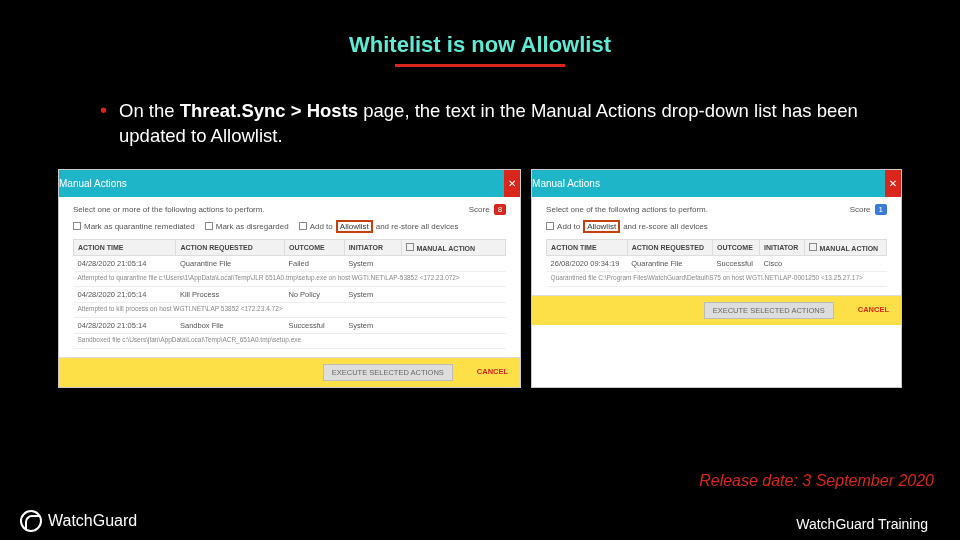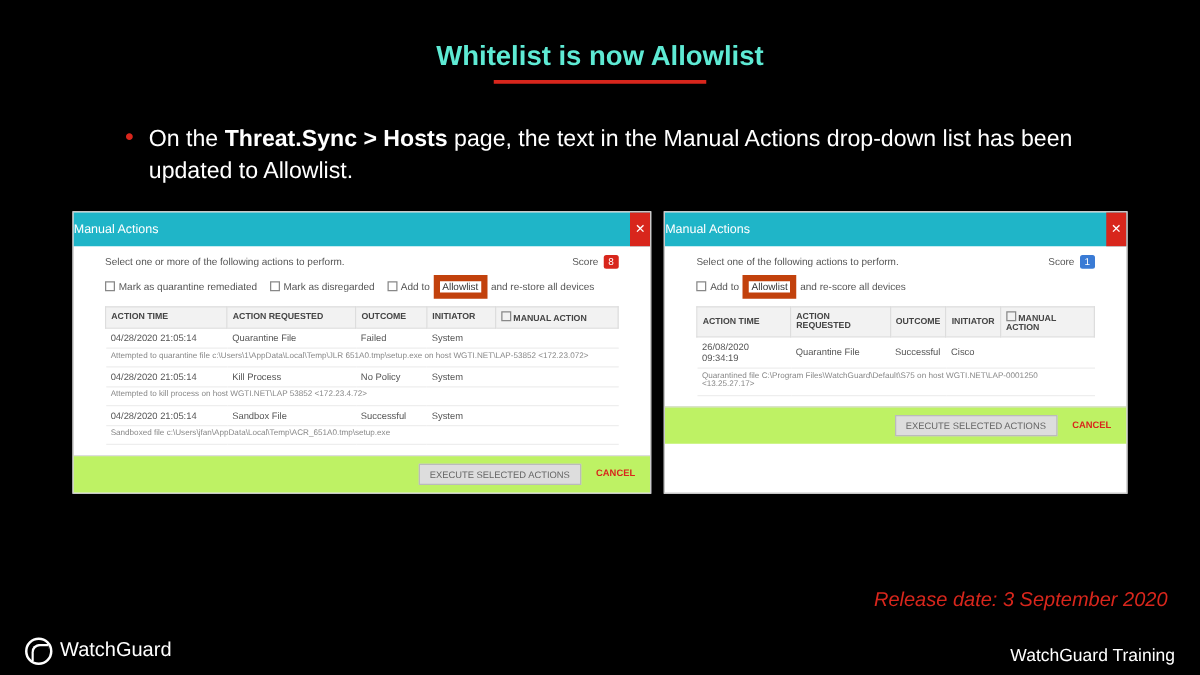--- a/index.html
+++ b/index.html
@@ -6,36 +6,36 @@
 body{width:960px;height:540px;background:#000;font-family:Arial,Helvetica,sans-serif;position:relative;overflow:hidden}
 .title{color:#5eead4;font-size:22px;font-weight:bold;text-align:center;padding-top:32px}
 .title-underline{width:170px;height:3px;background:#d8261c;margin:6px auto 0}
 .bullet-row{display:flex;align-items:flex-start;padding:32px 72px 0 100px;color:#fff;font-size:18.5px;line-height:1.35}
 .bullet-dot{color:#d8261c;font-size:20px;margin-right:12px;line-height:1.1}
 .bullet-text b{font-weight:bold}
 .shots{display:flex;gap:10px;padding:20px 58px 0}
 .panel{background:#fff;border:1px solid #c9c9c9;font-size:8px;color:#555;flex:1;position:relative}
 .panel-hdr{background:#1fb5c8;color:#fff;text-align:left;font-size:10px;padding:8px 0;position:relative}
 .panel-close{position:absolute;right:0;top:0;width:16px;height:100%;background:#d8261c;color:#fff;display:flex;align-items:center;justify-content:center;font-size:10px}
-.panel-body{padding:8px 25px}
+.panel-body{padding:8px 14px}
 .instr{display:flex;justify-content:space-between;align-items:center;margin-bottom:6px}
 .score-badge{background:#d8261c;color:#fff;font-size:8px;padding:1px 4px;border-radius:2px;margin-left:4px}
 .checks{display:flex;gap:10px;margin-bottom:6px;flex-wrap:wrap}
 .chk{display:flex;align-items:center;gap:3px}
 .chkbox{width:8px;height:8px;border:1px solid #888}
-.hl{border:5px solid #c2410c;padding:0 2px;color:#333}
+.hl{border:2px solid #c2410c;padding:0 2px;color:#333}
 table{width:100%;border-collapse:collapse;font-size:7.5px}
 th{background:#f2f2f2;border:1px solid #ddd;padding:3px 4px;text-align:left;font-weight:bold;color:#444;font-size:7px}
 td{border-bottom:1px solid #eee;padding:3px 4px;color:#555}
 .sub{color:#888;font-size:6.5px;padding:2px 4px 5px}
-.actions{display:flex;justify-content:flex-end;gap:8px;padding:6px 8px;background:#bef264;border-top:1px solid #ddd}
+.actions{display:flex;justify-content:flex-end;gap:20px;padding:6px 8px;background:#fde047;border-top:1px solid #ddd}
 .btn-exec{background:#ddd;border:1px solid #bbb;padding:3px 8px;font-size:7.5px;color:#666}
 .btn-cancel{color:#d8261c;font-size:7.5px;font-weight:bold;padding:3px 4px}
 .release{position:absolute;right:26px;bottom:50px;color:#d8261c;font-style:italic;font-size:16px}
-.footer{position:absolute;bottom:8px;left:0;right:0;display:flex;justify-content:space-between;align-items:flex-end;padding:0 20px}
+.footer{position:absolute;bottom:8px;left:0;right:12px;display:flex;justify-content:space-between;align-items:flex-end;padding:0 20px}
 .logo{display:flex;align-items:center;gap:6px;color:#fff;font-size:16px}
 .logo-circle{width:22px;height:22px;border:2px solid #fff;border-radius:50%;position:relative}
 .logo-circle::before{content:"";position:absolute;left:3px;top:3px;width:12px;height:12px;border:2px solid #fff;border-right:none;border-bottom:none;border-radius:50% 0 0 0}
 .cred{text-align:right;color:#fff}
 .cred-line1{font-size:14px}
 .cred-line2{font-size:8px}
 </style>
 </head>
 <body>
 

